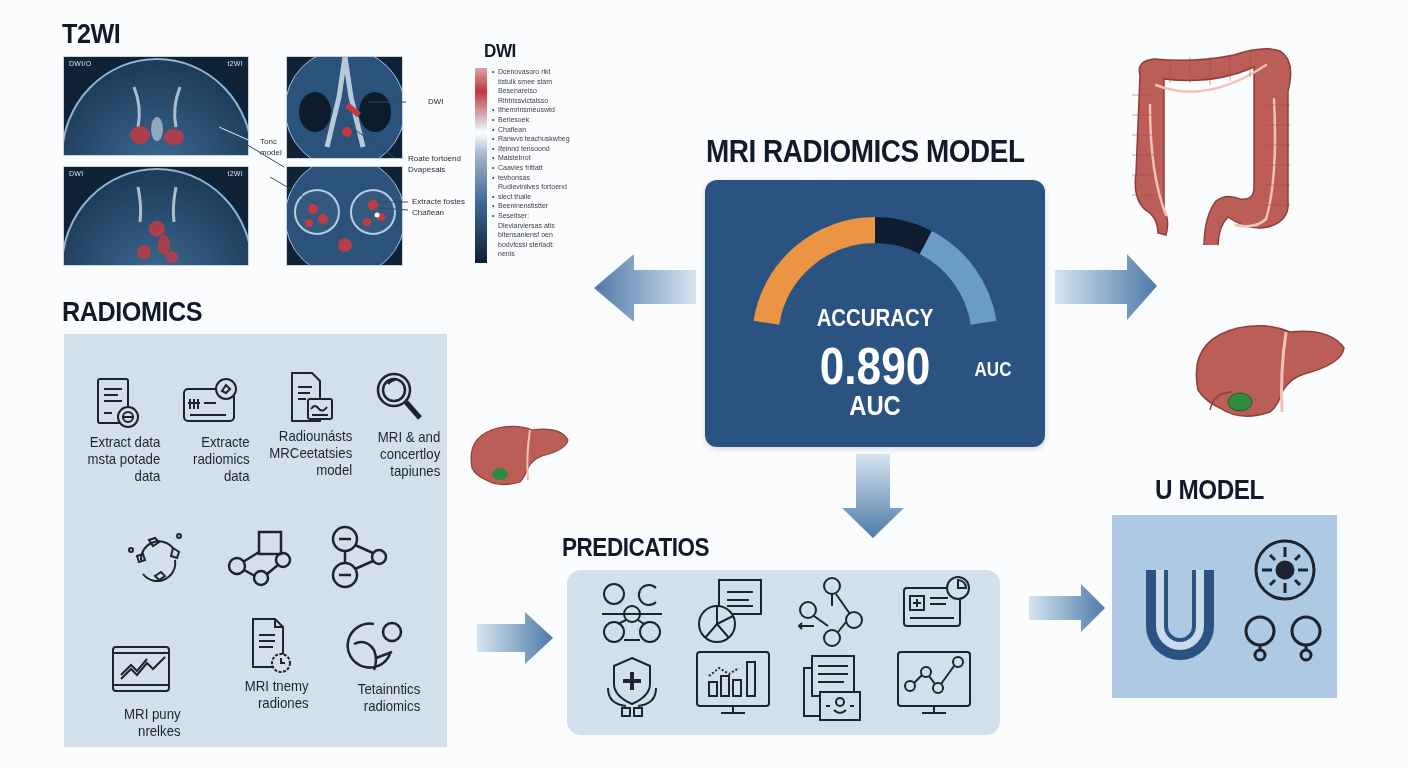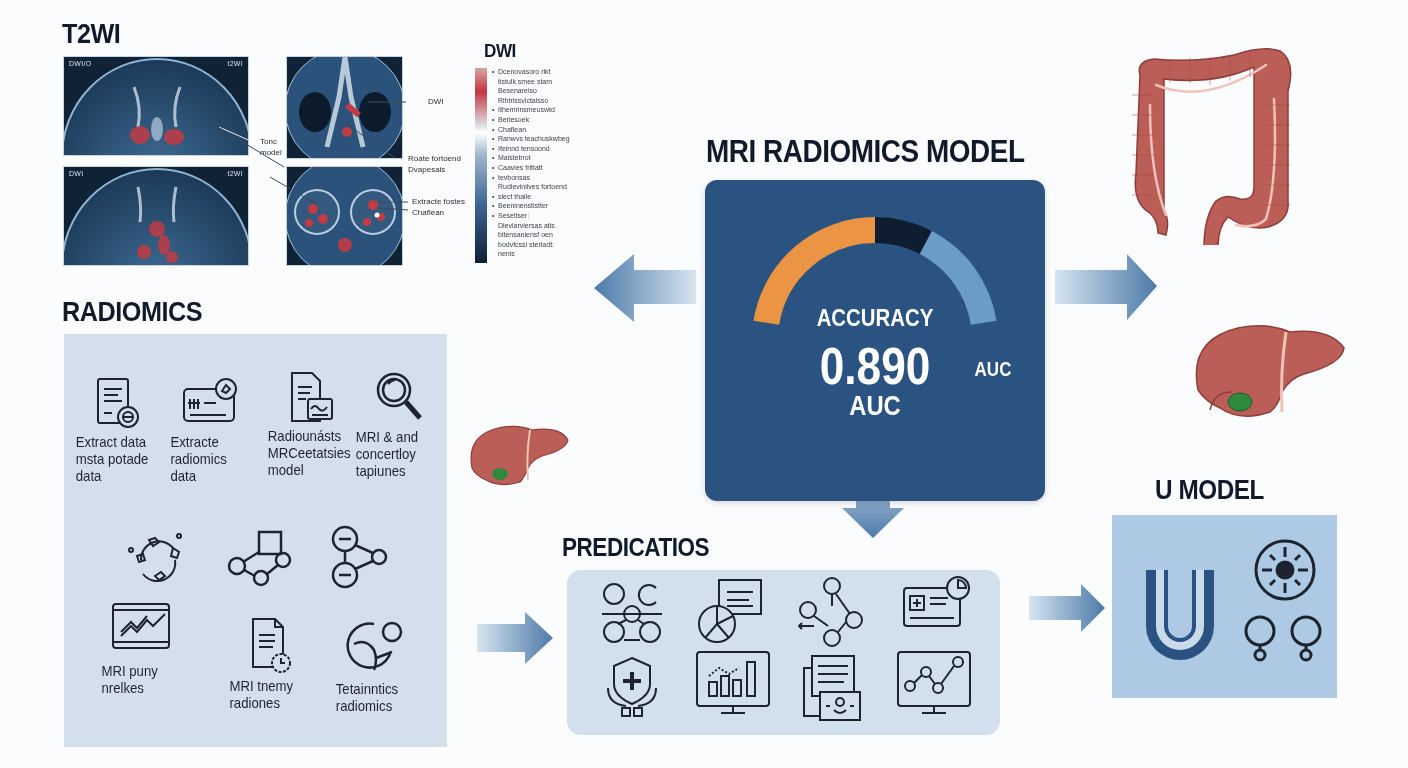--- a/index.html
+++ b/index.html
@@ -16,26 +16,26 @@
 
   
   .colorbar { position: absolute; left: 475px; top: 68px; width: 12px; height: 195px;
     background: linear-gradient(to bottom, #d8a4a4 0%, #c3363f 12%, #dfe3ea 30%, #ffffff 33%, #9fb4cc 45%, #3d6593 70%, #0f1f33 100%); }
   .dwi-list { position: absolute; left: 492px; top: 67px; width: 110px; font-size: 7px; line-height: 9.6px; color: #3a3f46; list-style: none; }
   .dwi-list li { padding-left: 6px; position: relative; }
   .dwi-list li.b::before { content: "•"; position: absolute; left: 0; }
 
   
   .panel { position: absolute; background: #d3e0ec; }
-  .icon-cell { position: absolute; text-align: left; }
+  .icon-cell { position: absolute; text-align: right; }
   .icon-cell svg { display: block; margin: 0 auto; }
   .icon-label { font-size: 15px; line-height: 17px; color: #1d2430; transform: scaleX(0.88); transform-origin: center; white-space: nowrap; }
 
   
-  .model-card { position: absolute; left: 705px; top: 180px; width: 340px; height: 321px; background: #2b5381; border-radius: 12px; box-shadow: 0 2px 6px rgba(0,0,0,.15); }
+  .model-card { position: absolute; left: 705px; top: 180px; width: 340px; height: 267px; background: #2b5381; border-radius: 12px; box-shadow: 0 2px 6px rgba(0,0,0,.15); }
   .gauge-text { position: absolute; color: #fff; font-weight: 700; text-align: center; transform: scaleX(0.85); }
 
   .pred-panel { position: absolute; left: 567px; top: 570px; width: 433px; height: 165px; background: #d2e0ed; border-radius: 14px; }
   .umodel-panel { position: absolute; left: 1112px; top: 515px; width: 225px; height: 183px; background: #adc9e3; }
 </style>
 </head>
 <body>
 
 <div class="abs heading" style="left:62px;top:18px;font-size:28px;">T2WI</div>
 <div class="abs heading" style="left:484px;top:40px;font-size:19px;">DWI</div>
@@ -248,21 +248,21 @@
       <line x1="18" y1="14" x2="30" y2="14"></line>
     <circle cx="24" cy="50" r="12"></circle>
       <line x1="18" y1="50" x2="30" y2="50"></line>
     <circle cx="58" cy="32" r="7"></circle>
       <line x1="24" y1="26" x2="24" y2="38"></line>
       <line x1="34" y1="20" x2="52" y2="28"></line>
       <line x1="34" y1="44" x2="52" y2="36"></line>
   </svg>
 </div>
 
-<div class="icon-cell" style="left:96px;top:600px;width:90px;">
+<div class="icon-cell" style="left:96px;top:643px;width:90px;">
   <svg width="64" height="52" viewBox="0 0 64 52" fill="none" stroke="#1d2430" stroke-width="2">
     <rect x="4" y="4" width="56" height="44" rx="3"></rect>
       <line x1="4" y1="10" x2="60" y2="10"></line>
       <line x1="4" y1="42" x2="60" y2="42"></line>
     <path d="M12 36 l10 -10 l6 6 l10 -12 l6 6 l12 -12"></path>
       <path d="M12 32 l10 -10 l6 6 l10 -12"></path>
   </svg>
   <div class="icon-label" style="margin-top:10px;">
     <div>MRI puny</div>
       <div>nrelkes</div>

